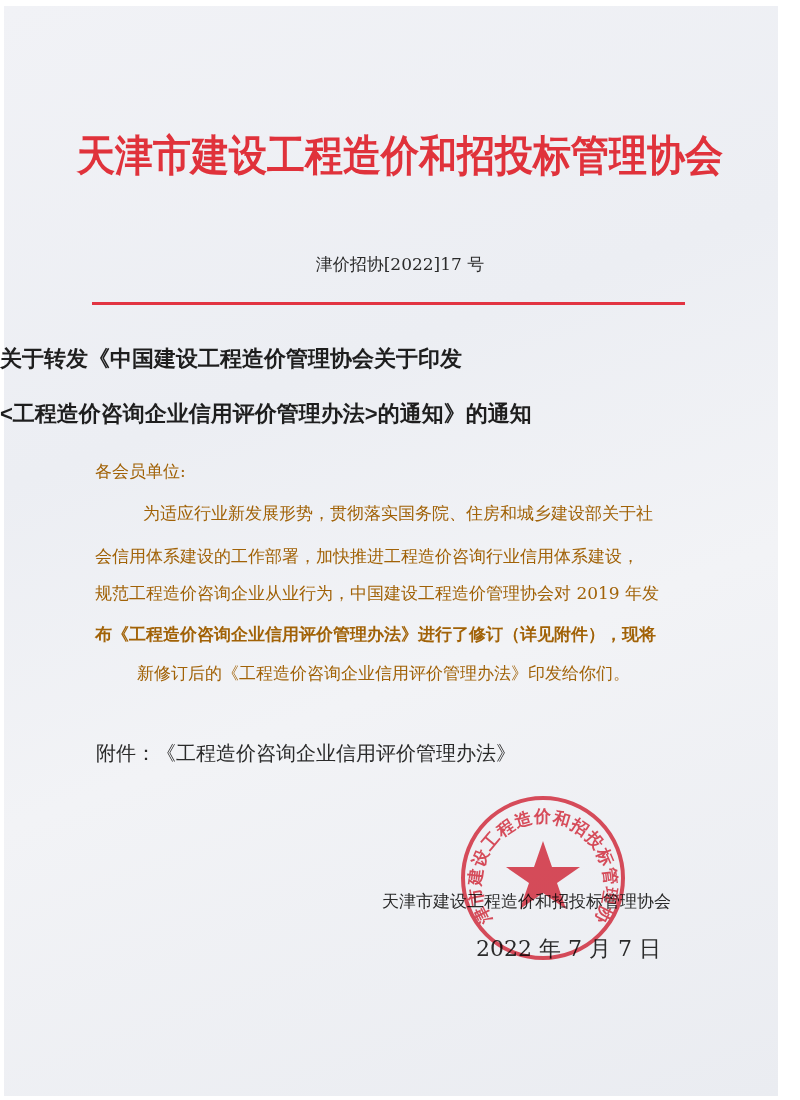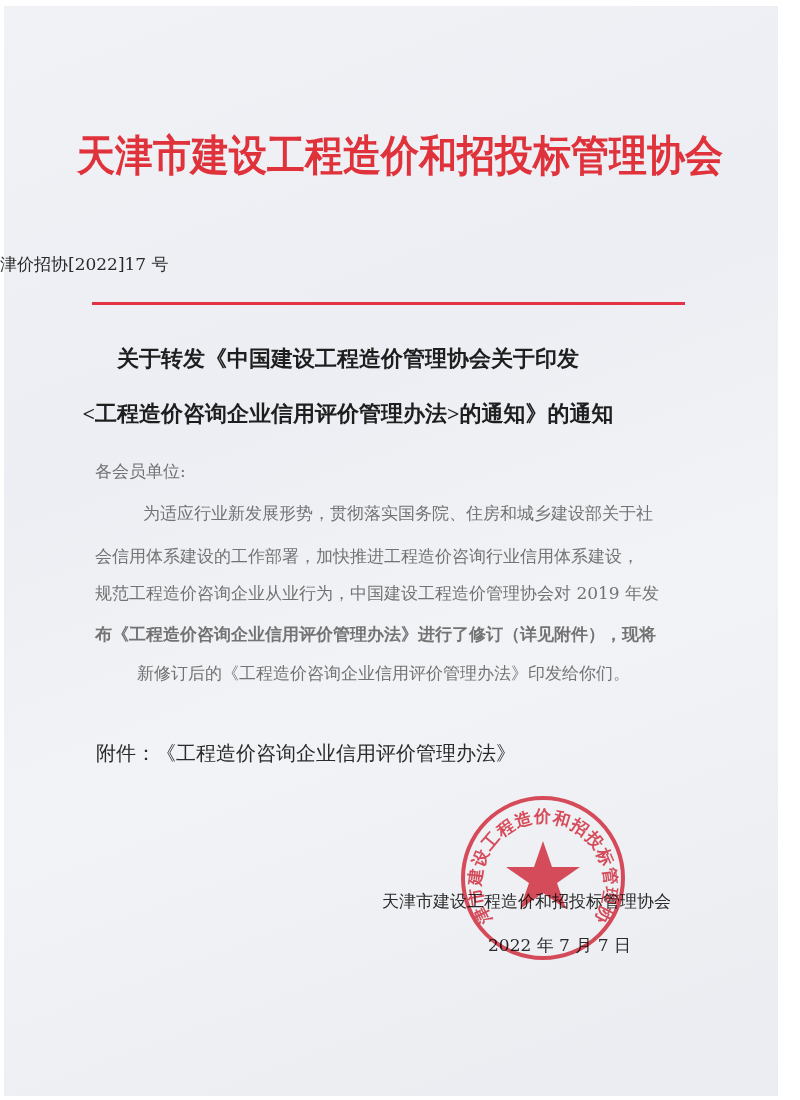--- a/index.html
+++ b/index.html
@@ -14,46 +14,46 @@
   }
   .org-title {
     position: absolute; left: 0; width: 800px; top: 130px;
     text-align: center; color: #e0323b;
     font-family: "DejaVu Serif", "Liberation Serif", serif;
     font-weight: bold; font-size: 38px; letter-spacing: 0px;
     transform: scaleY(1.12);
   }
   .doc-no {
     position: absolute; left: 0; width: 800px; top: 253px;
-    color: #2a2a2a; font-size: 17px;
+    text-align: center; color: #2a2a2a; font-size: 17px;
   }
   .red-rule {
     position: absolute; left: 92px; top: 302px; width: 593px; height: 3px;
     background: #e23442;
   }
   .notice-title {
-    position: absolute; left: 0; width: 696px; text-align: center;
+    position: absolute; left: 0; width: 696px; 
     color: #1e1e1e; font-weight: bold; font-size: 22px;
-    font-family: Liberation Serif, serif;
+    font-family: Liberation Sans, sans-serif;
   }
   .nt1 { top: 344px; }
   .nt2 { top: 399px; }
   .body-text {
-    position: absolute; left: 95px; color: #737373; font-size: 17px;
+    position: absolute; left: 95px; color: #a16207; font-size: 17px;
     white-space: nowrap;
   }
   .salutation { top: 460px; }
   .p1 { top: 502px; left: 143px; }
   .p2 { top: 545px; }
   .p3 { top: 582px; }
   .p4 { top: 623px; font-weight: bold; }
   .p5 { top: 662px; margin-left: 42px; }
   .attach { position: absolute; left: 96px; top: 740px; font-size: 20px; color: #2a2a2a; }
   .signer { position: absolute; left: 382px; top: 890px; font-size: 17px; color: #2a2a2a; white-space: nowrap; }
-  .date { position: absolute; left: 488px; top: 934px; font-size: 17px; color: #2a2a2a; white-space: nowrap; }
+  .date { position: absolute; left: 476px; top: 934px; font-size: 22px; color: #2a2a2a; white-space: nowrap; }
   .seal {
     position: absolute; left: 458px; top: 793px; width: 170px; height: 170px;
     opacity: 0.85; mix-blend-mode: multiply;
   }
 </style>
 </head>
 <body>
 
 <div class="paper"></div>
 

